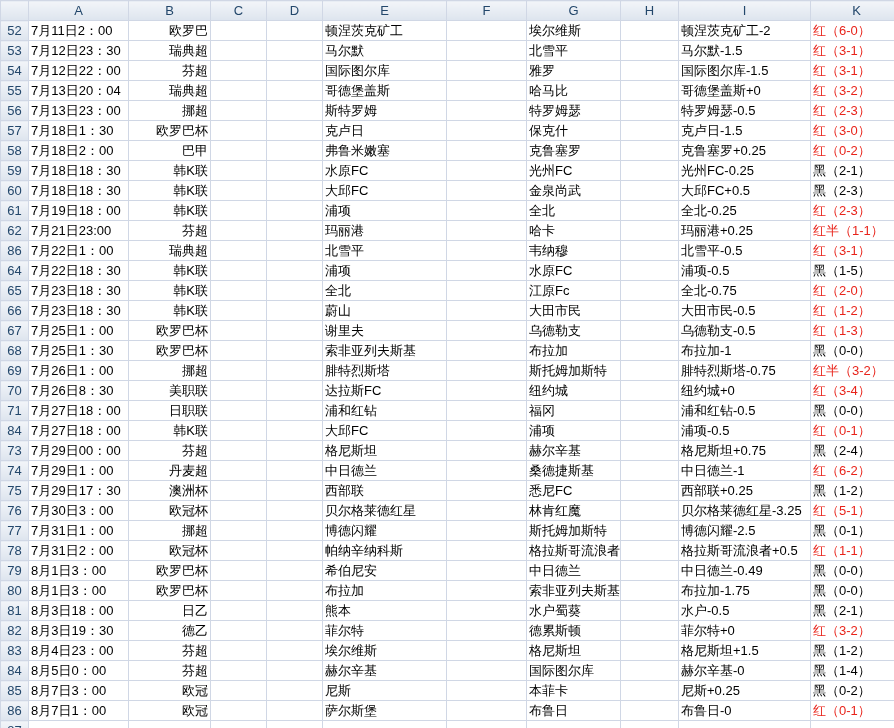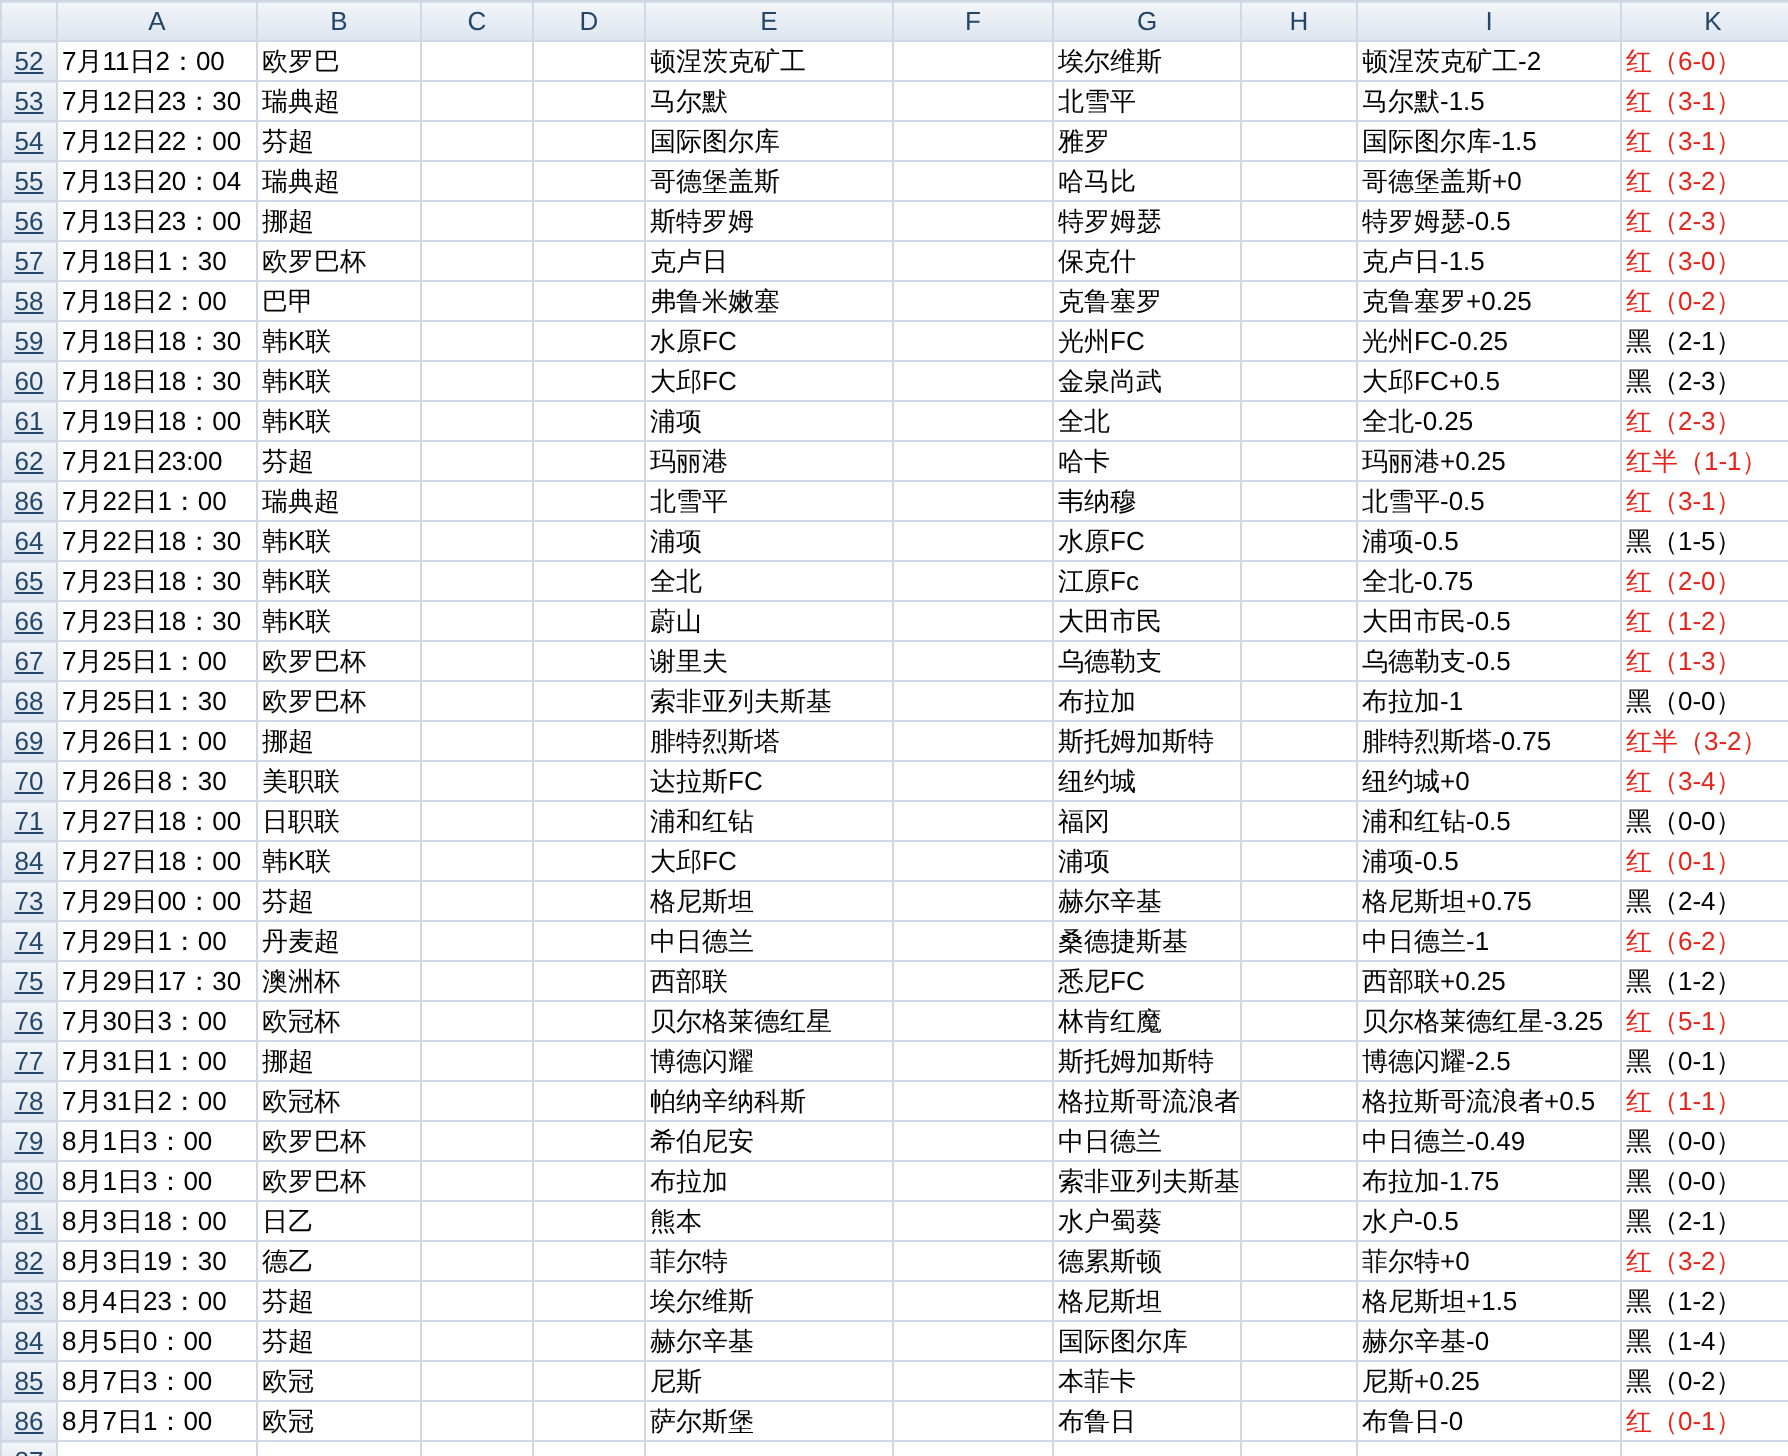--- a/index.html
+++ b/index.html
@@ -41,42 +41,41 @@
     height: 18px;
   }
   
   td.rowhdr {
     background: linear-gradient(#f2f5f9, #dde4ee);
     border: 1px solid #b4c0d2;
     color: #23476b;
     font-size: 12px;
     text-align: center;
     width: 28px;
-    text-decoration: underline;
   }
   .corner {
     width: 28px;
     background: linear-gradient(#f2f5f9, #dde4ee);
     border: 1px solid #b4c0d2;
   }
   
   col.c-a { width: 100px; }
   col.c-b { width: 82px; }
   col.c-c { width: 56px; }
   col.c-d { width: 56px; }
   col.c-e { width: 124px; }
   col.c-f { width: 80px; }
   col.c-g { width: 94px; }
   col.c-h { width: 58px; }
   col.c-i { width: 132px; }
   col.c-k { width: 92px; }
   .red { color: #e8231a; }
   .black { color: #000000; }
   .left { text-align: left; }
-  .center { text-align: left; }
+  .center { text-align: right; }
 </style>
 </head>
 <body>
 
 <div id="sheet">
   <table class="grid">
     <colgroup>
       <col class="c-hdr" style="width:28px">
       <col class="c-a">
         <col class="c-b">

